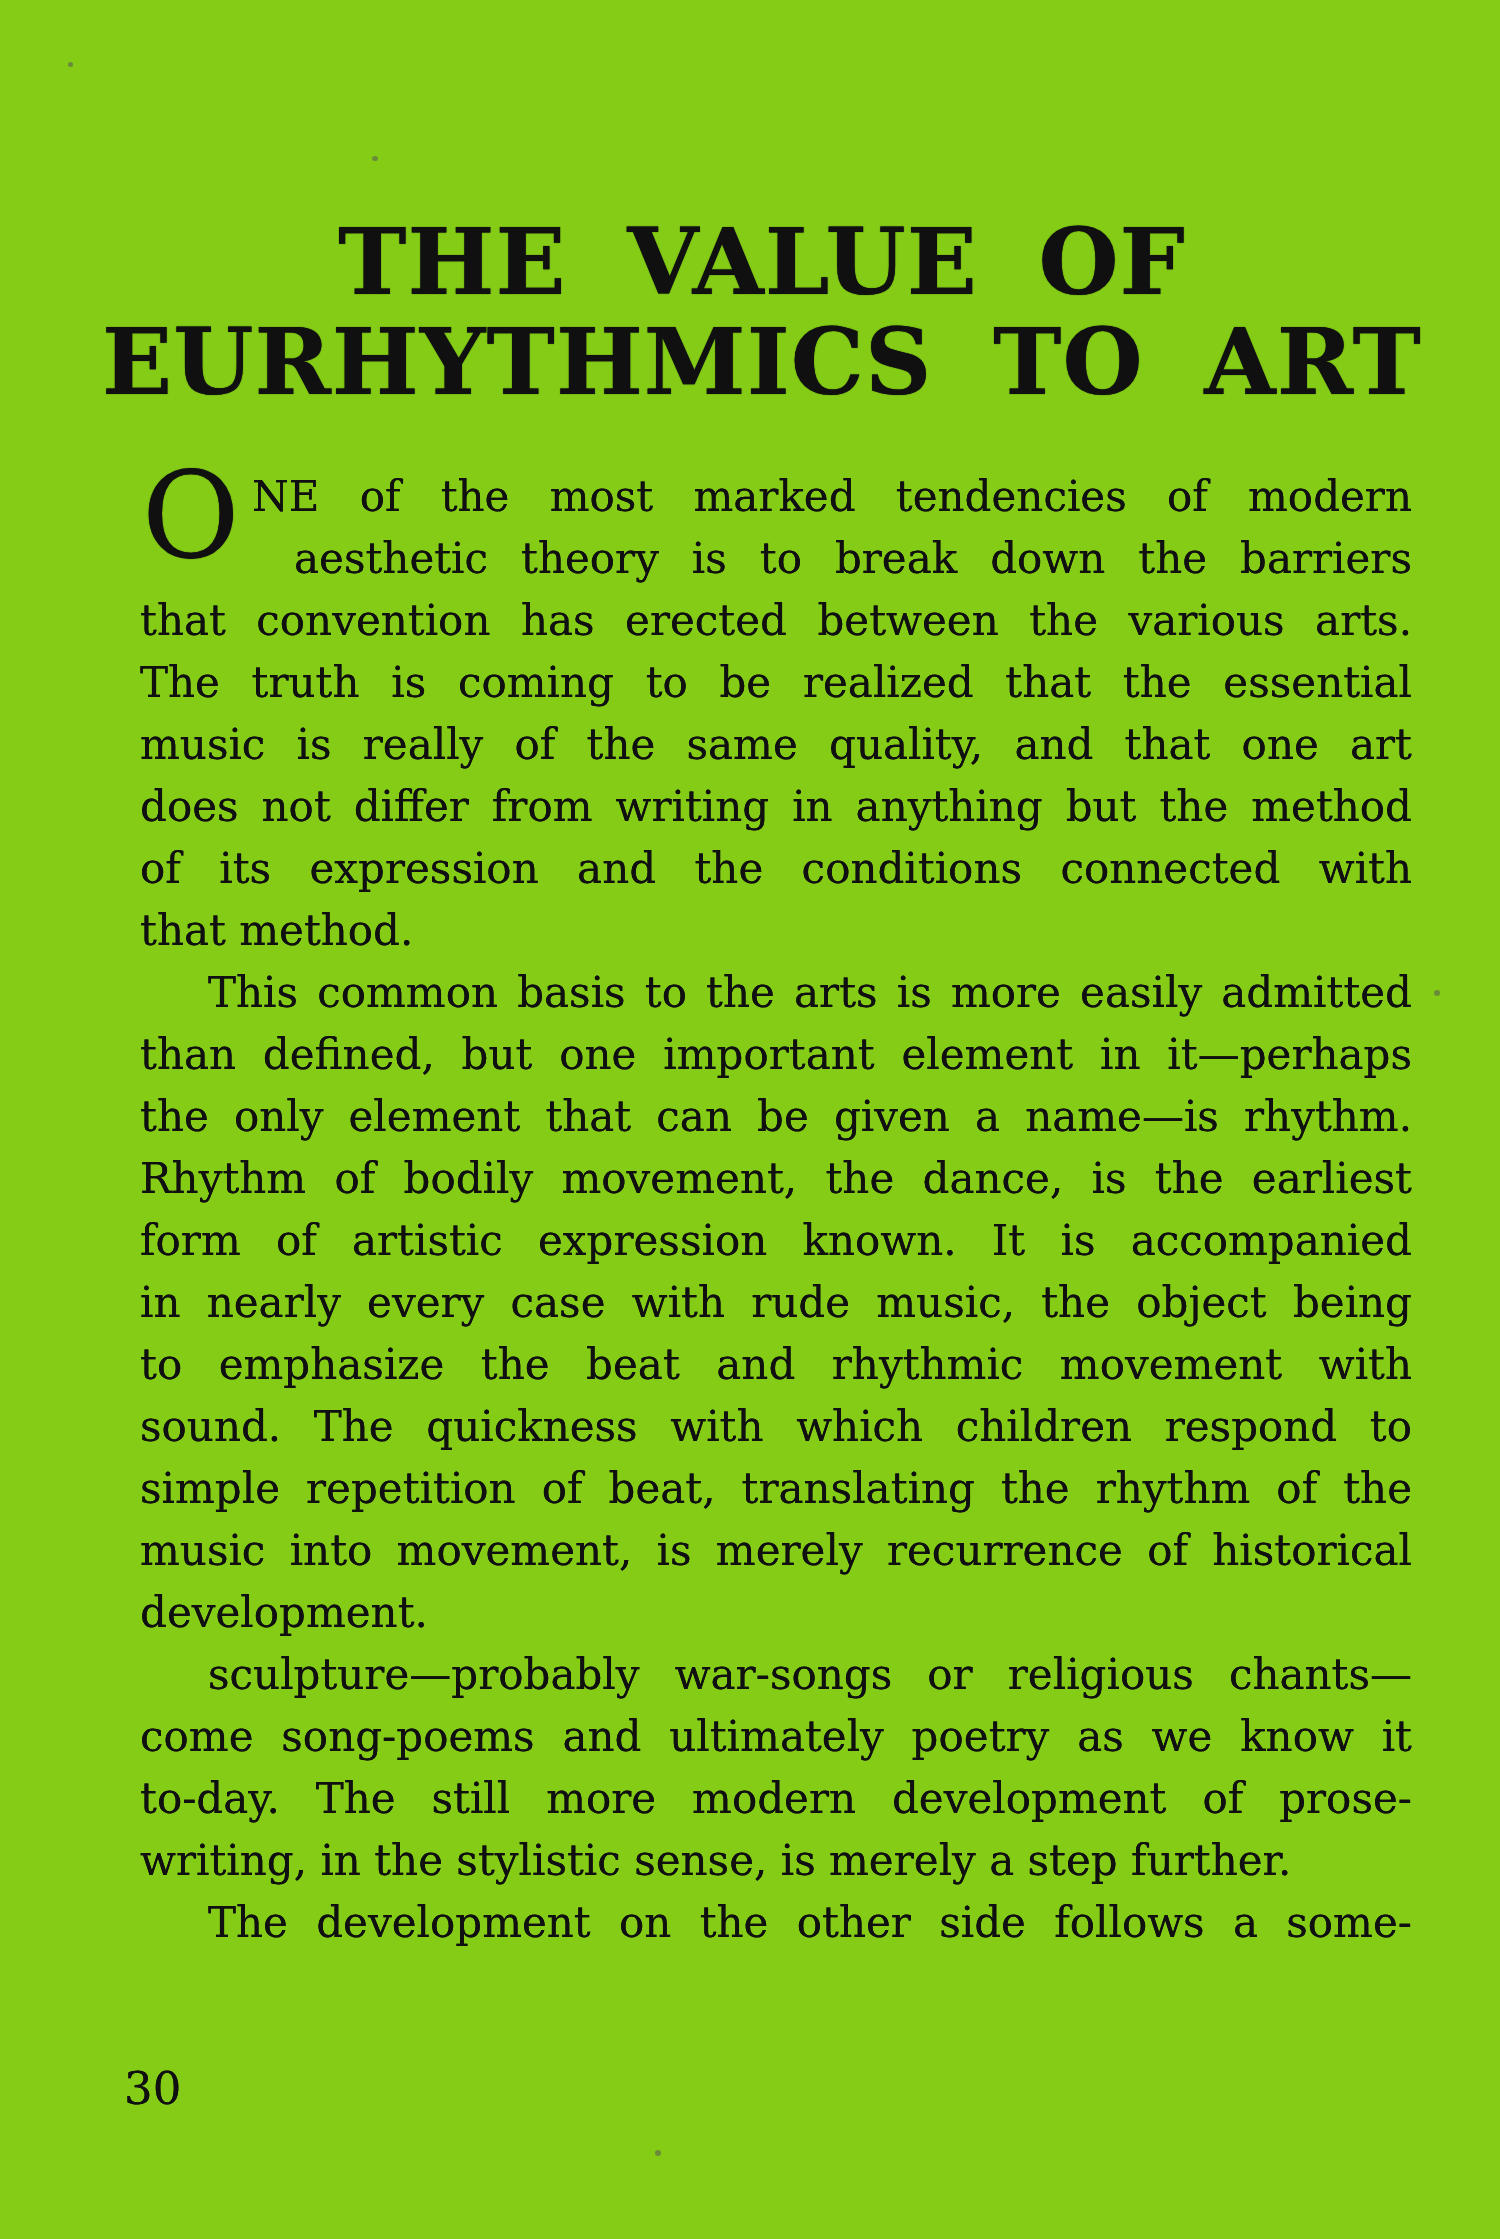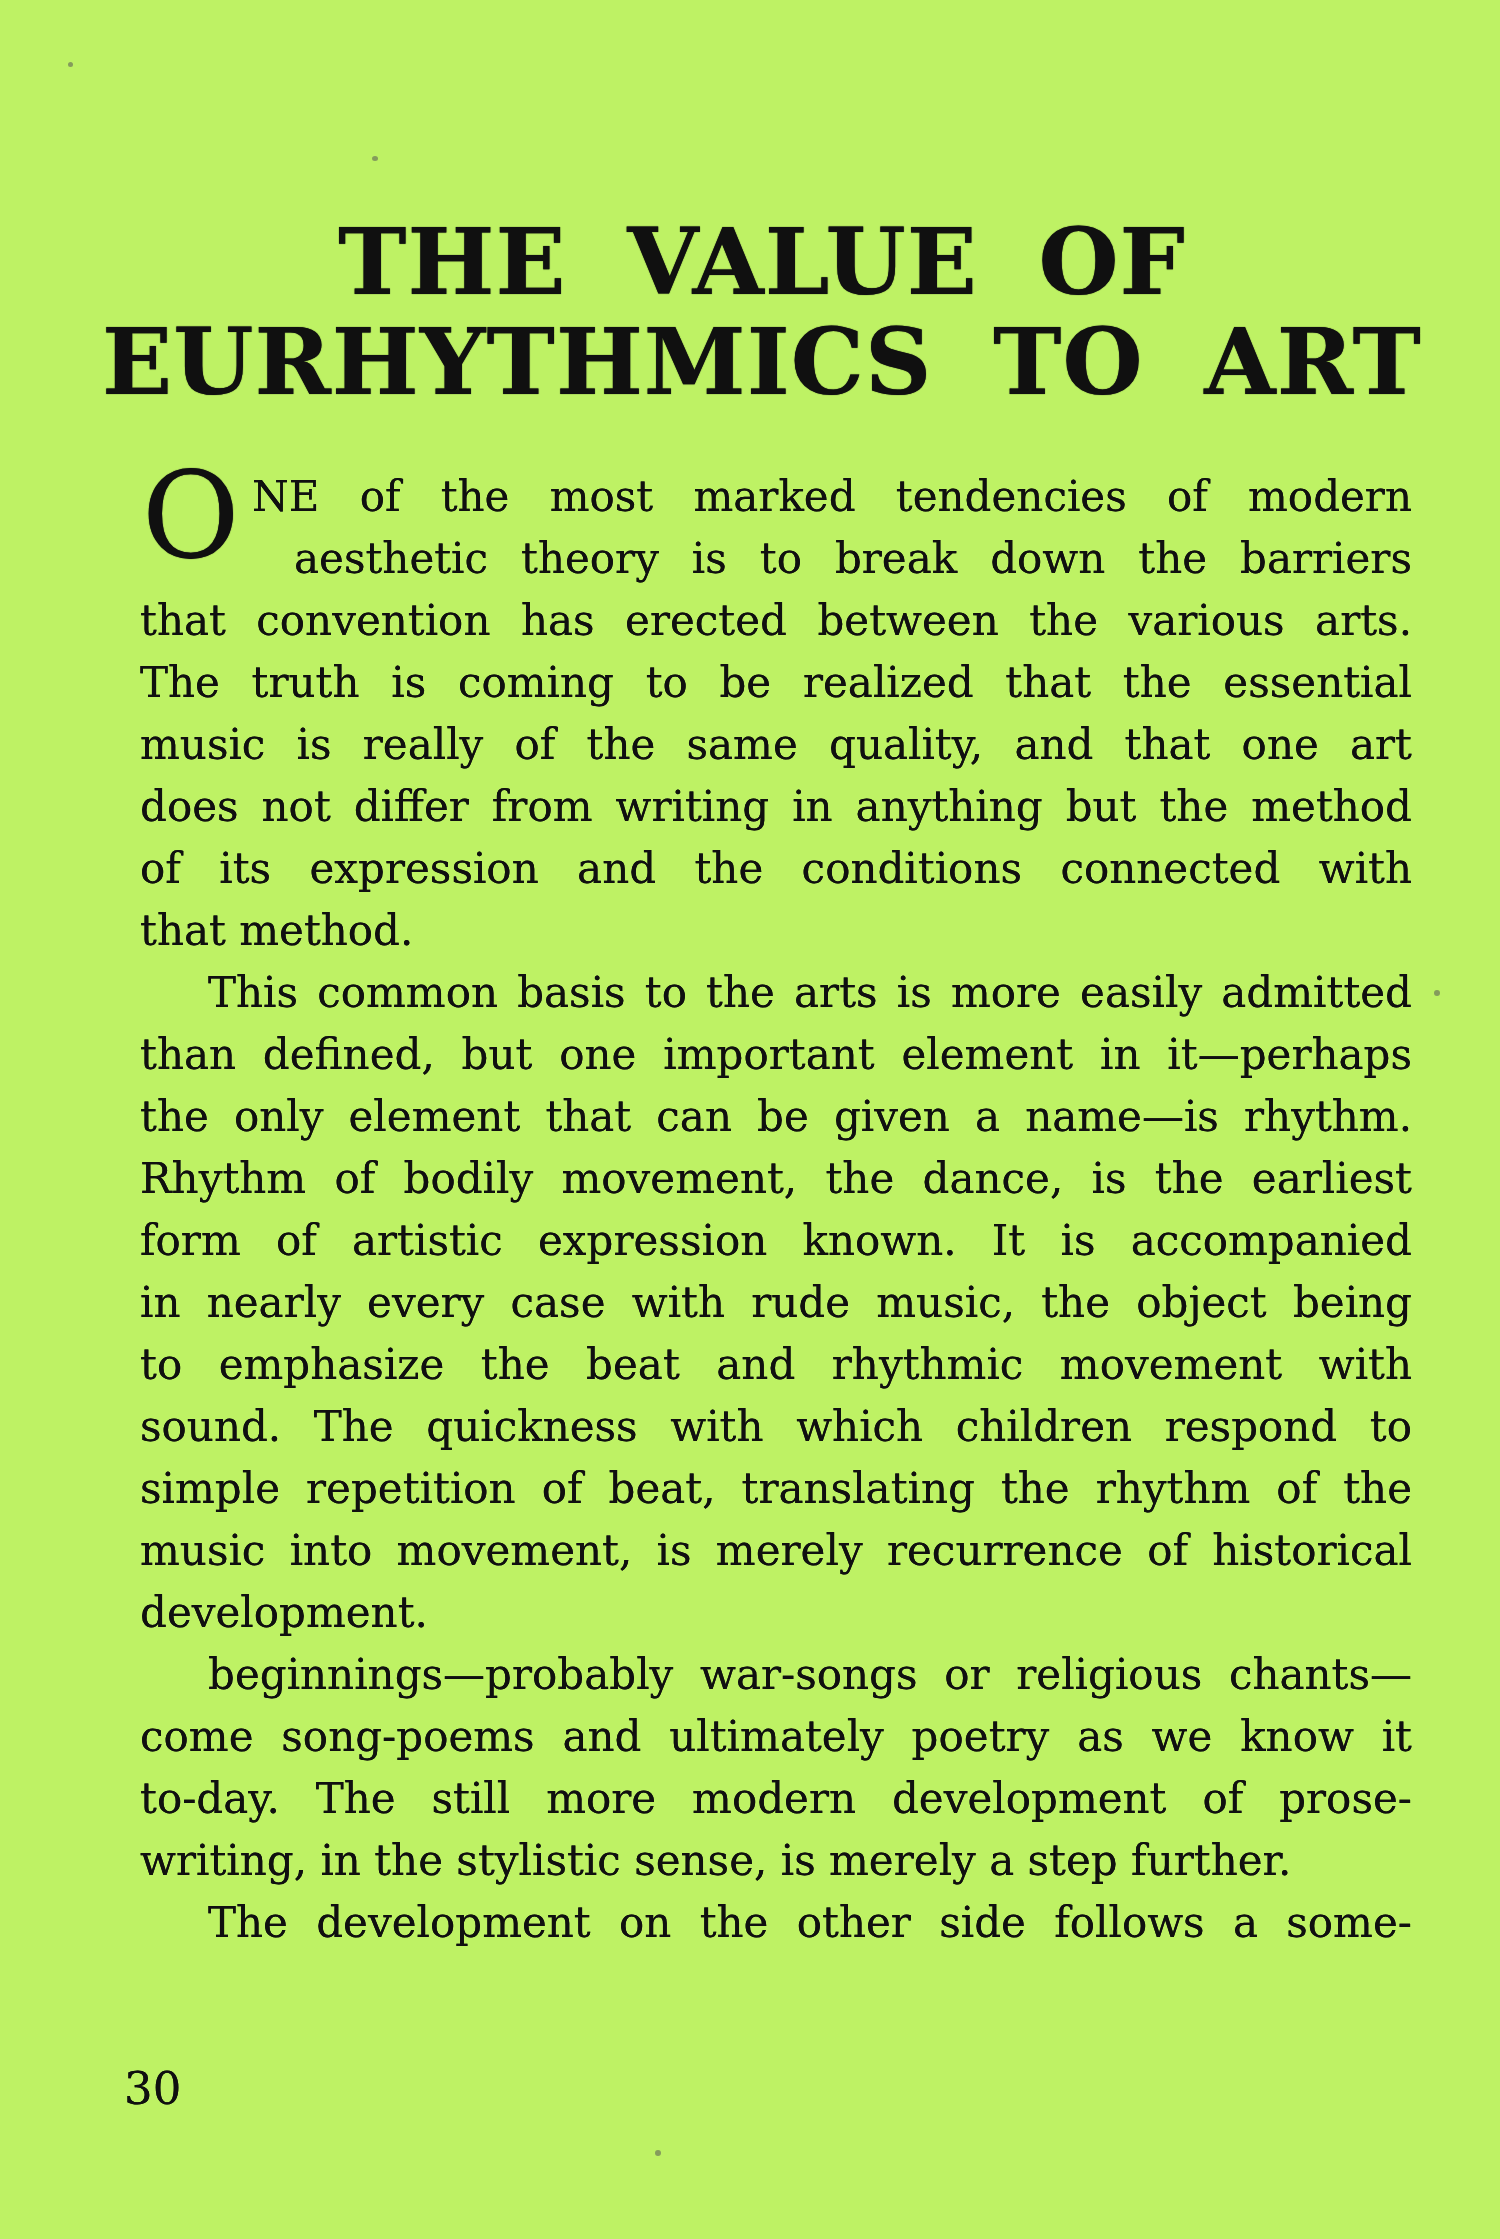--- a/index.html
+++ b/index.html
@@ -5,21 +5,21 @@
   html, body {
     margin: 0;
     padding: 0;
     background: #e8e8e8;
   }
   .page {
     position: relative;
     width: 1500px;
     height: 2239px;
     margin: 0 auto;
-    background: #bef264;
+    background: #84cc16;
     color: #101010;
     font-family: "DejaVu Serif", "Liberation Serif", serif;
     overflow: hidden;
   }
   
   .speck {
     position: absolute;
     background: #555;
     border-radius: 50%;
     opacity: .55;
@@ -113,21 +113,21 @@
         <div class="line">Rhythm of bodily movement, the dance, is the earliest</div>
         <div class="line">form of artistic expression known.  It is accompanied</div>
         <div class="line">in nearly every case with rude music, the object being</div>
         <div class="line">to emphasize the beat and rhythmic movement with</div>
         <div class="line">sound.  The quickness with which children respond to</div>
         <div class="line">simple repetition of beat, translating the rhythm of the</div>
         <div class="line">music into movement, is merely recurrence of historical</div>
         <div class="line flush">development.</div>
       </div>
       <div class="para indented">
-        <div class="line">beginnings—probably war-songs or religious chants—</div>
+        <div class="line">sculpture—probably war-songs or religious chants—</div>
         <div class="line">come song-poems and ultimately poetry as we know it</div>
         <div class="line">to-day.  The still more modern development of prose-</div>
         <div class="line flush">writing, in the stylistic sense, is merely a step further.</div>
       </div>
       <div class="para indented">
         <div class="line">The development on the other side follows a some-</div>
       </div>
     </div>
 
   <div class="page-number">30</div>

